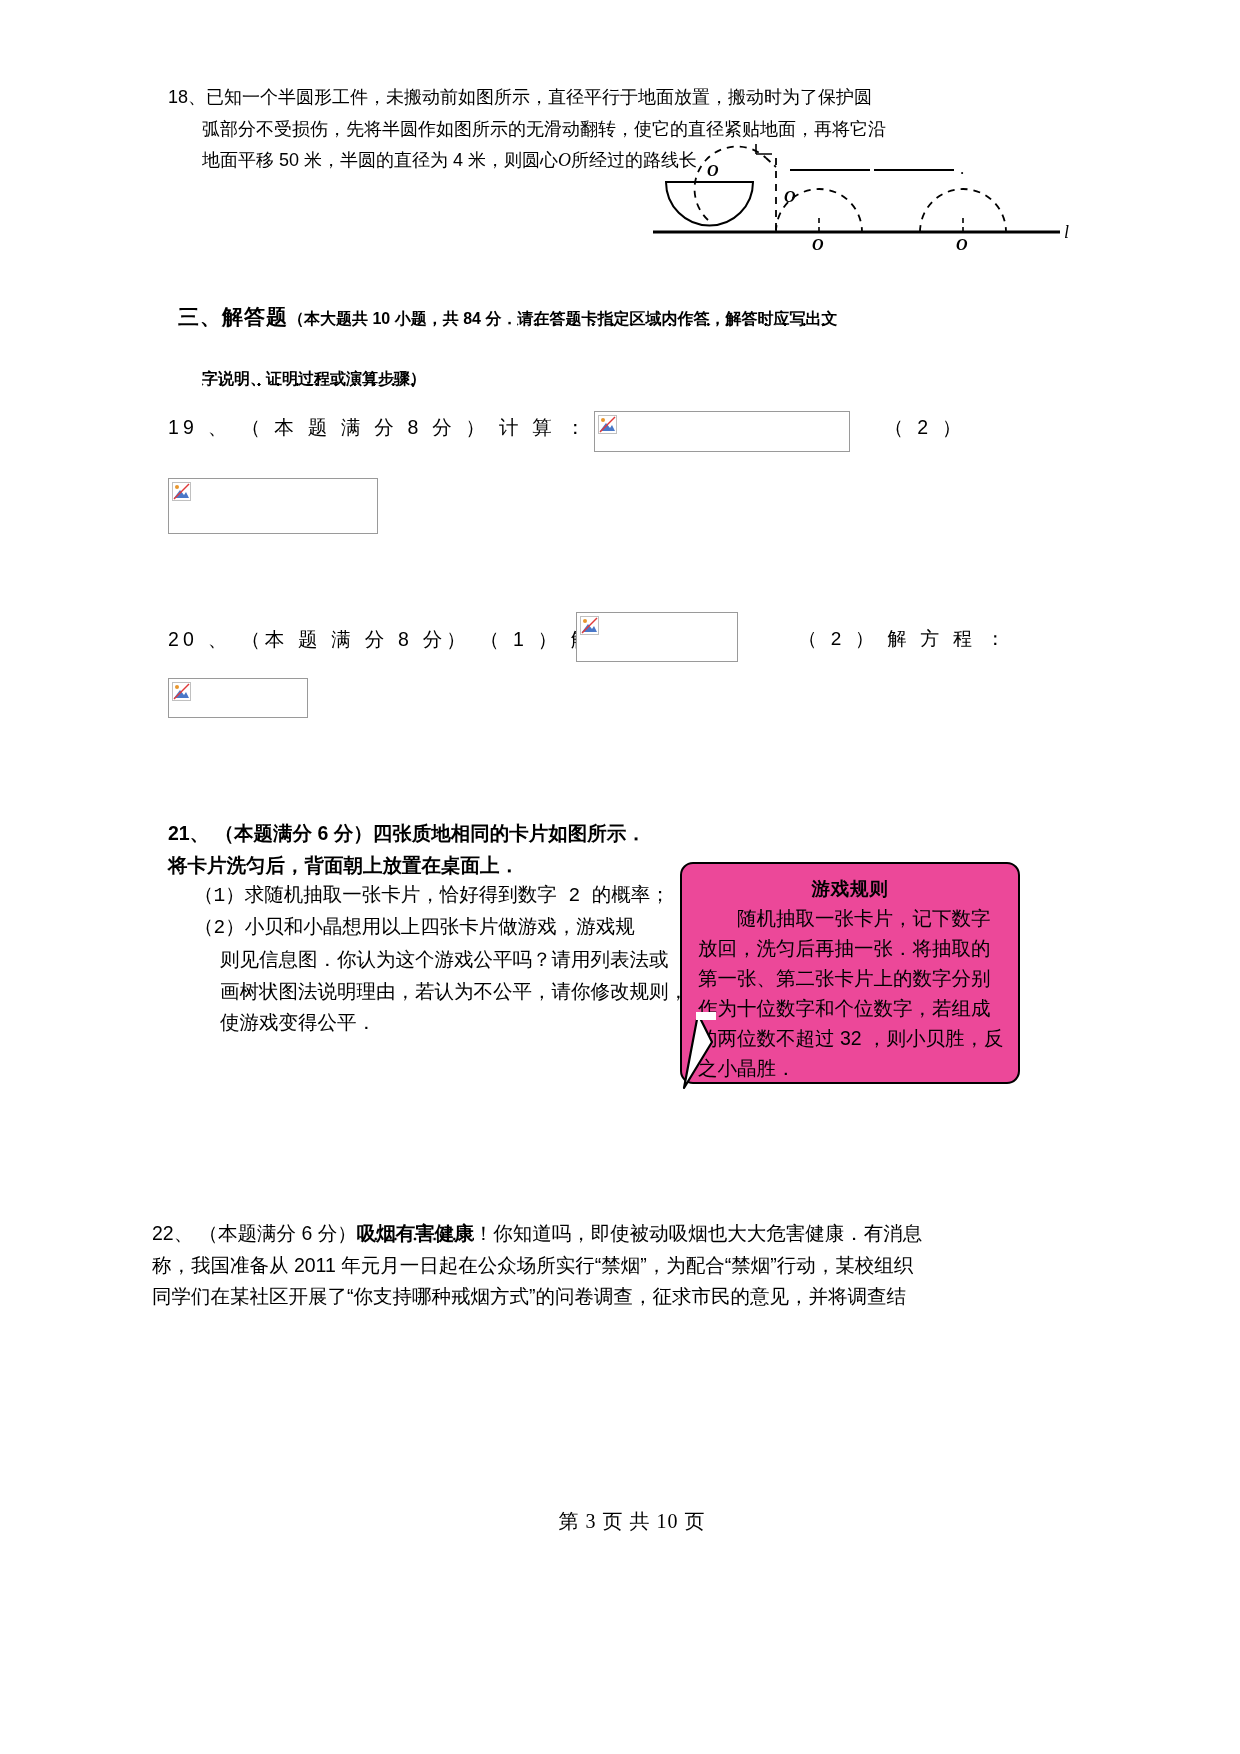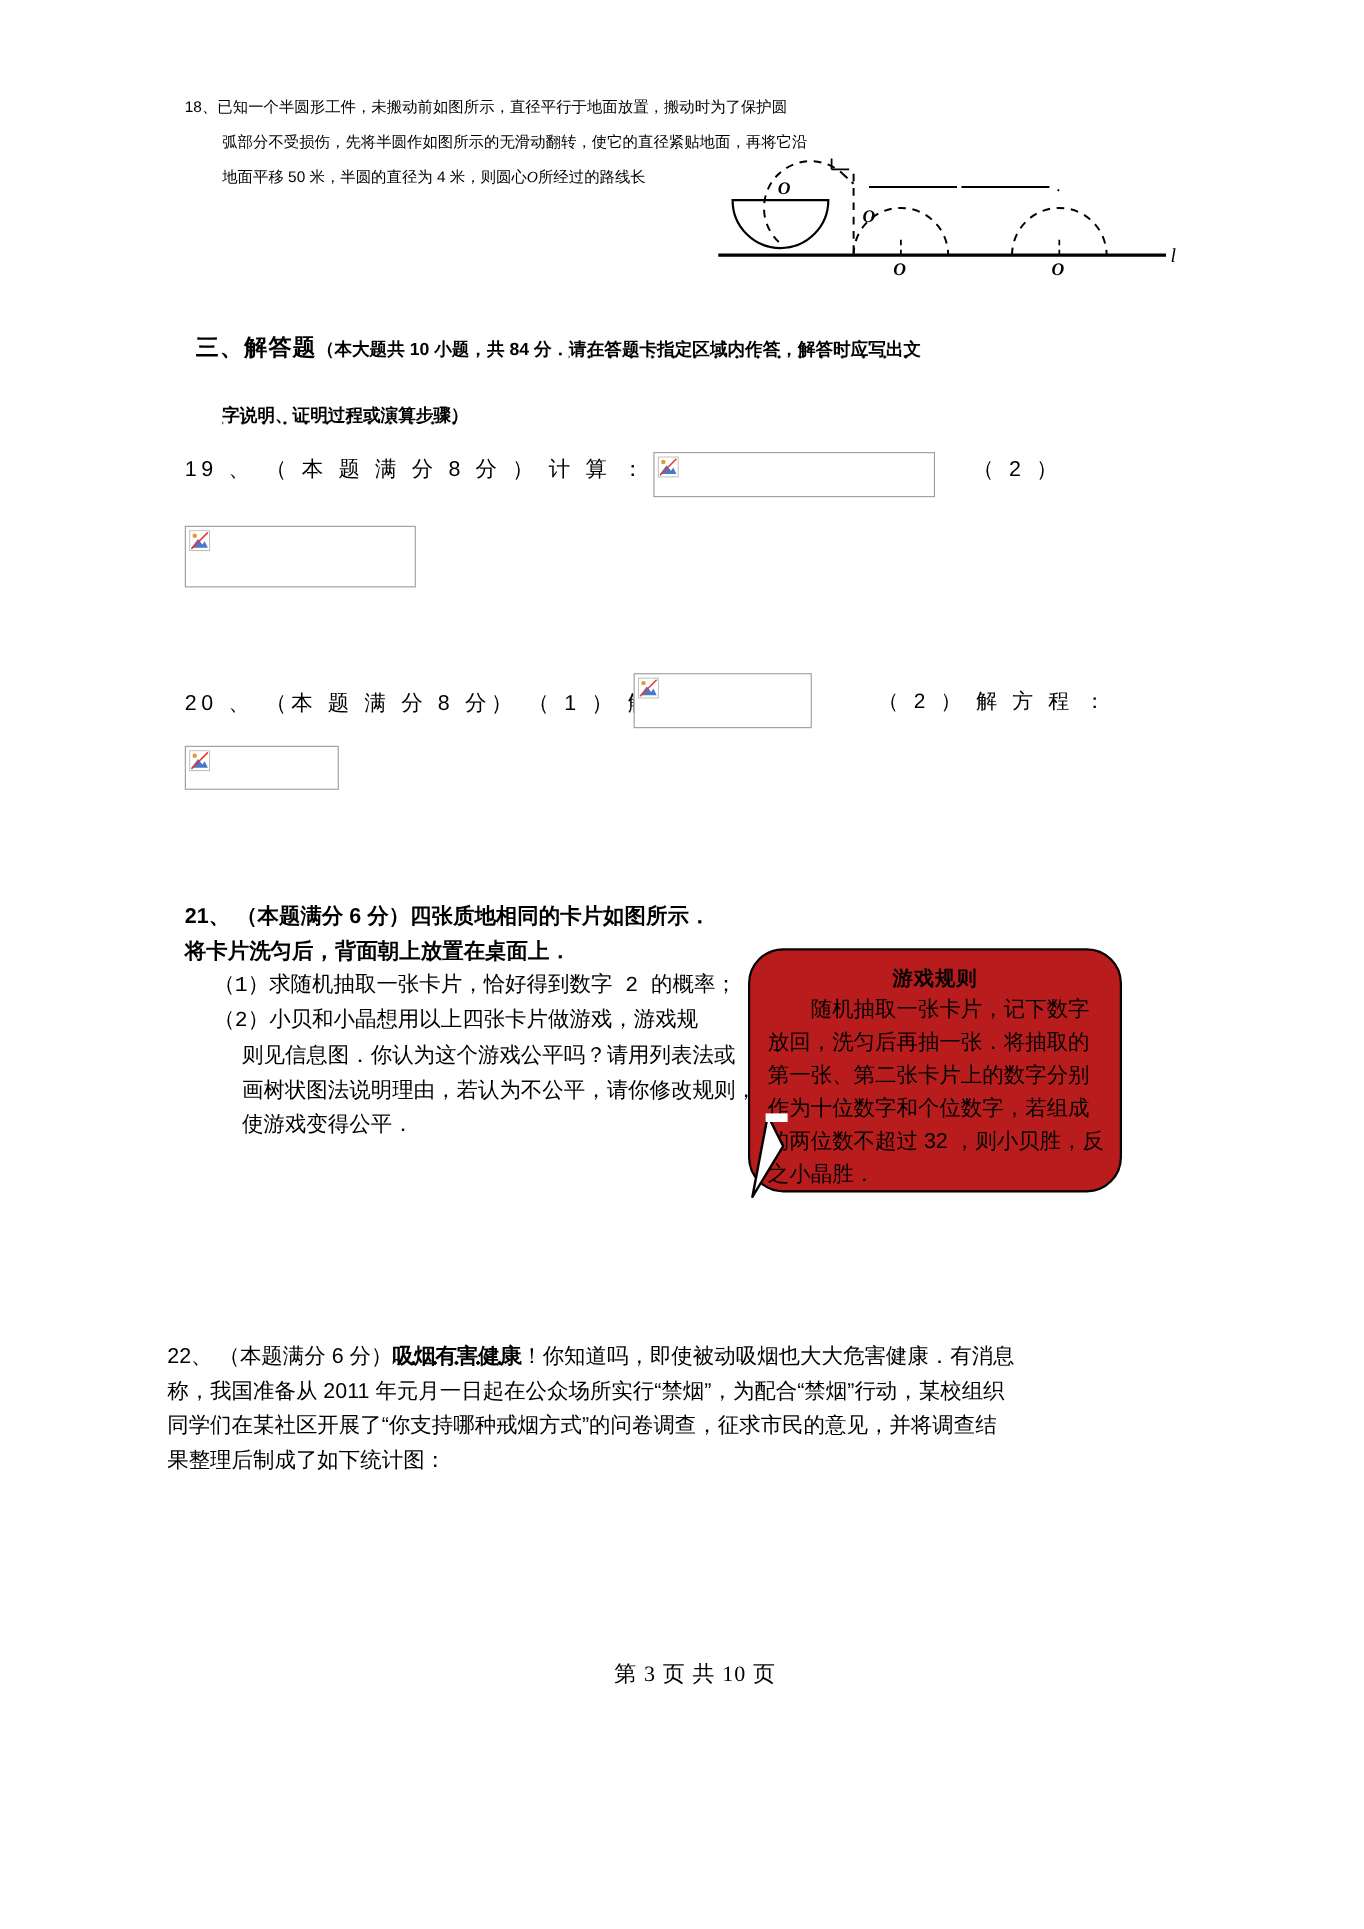--- a/index.html
+++ b/index.html
@@ -22,21 +22,21 @@
 
   
   .q18 {
     position: absolute;
     left: 168px;
     top: 82px;
     width: 790px;
   }
   .q18 .line {
     display: block;
-    font-size: 14px;
+    font-size: 18px;
     line-height: 31.5px;
   }
   .q18 .l1 { text-indent: 0; }
   .q18 .l2 { margin-left: 34px; }
   .q18 .l3 { margin-left: 34px; }
   .italic-o { font-family: "Liberation Serif", serif; font-style: italic; }
 
   
   .q18-figure {
     position: absolute;
@@ -186,22 +186,22 @@
     top: 862px;
     width: 340px;
     height: 240px;
   }
   .bubble-body {
     position: absolute;
     left: 0; top: 0;
     width: 340px;
     height: 222px;
     border: 2.2px solid #000;
-    border-radius: 32px;
-    background: #b91c1c;
+    border-radius: 13px;
+    background: #ec4899;
     box-sizing: border-box;
   }
   .bubble-tail {
     position: absolute;
     left: 2px;
     top: 150px;
     width: 60px;
     height: 78px;
   }
   .bubble-title {
@@ -366,18 +366,17 @@
     <svg class="bubble-tail" width="60" height="78" viewBox="0 0 60 78" xmlns="http://www.w3.org/2000/svg">
       <path d="M 16 2 L 2 76 L 30 30 Z" fill="#ffffff" stroke="#000" stroke-width="2.2" stroke-linejoin="round"></path>
       <rect x="14" y="0" width="20" height="8" fill="#ffffff" stroke="none"></rect>
     </svg>
   </div>
 
   <div class="q22">
     <span class="l ind"><span>22、 （本题满分 6 分）</span><span class="emph-bold">吸烟有害健康</span><span>！你知道吗，即使被动吸烟也大大危害健康．有消息</span></span>
     <span class="l ind">称，我国准备从 2011 年元月一日起在公众场所实行“禁烟”，为配合“禁烟”行动，某校组织</span>
     <span class="l ind">同学们在某社区开展了“你支持哪种戒烟方式”的问卷调查，征求市民的意见，并将调查结</span>
-    <span class="l ind">果整理后制成了如下统计图：</span>
   </div>
 
   <div class="footer">第 3 页 共 10 页</div>
 
 </div>
 
 </body></html>

